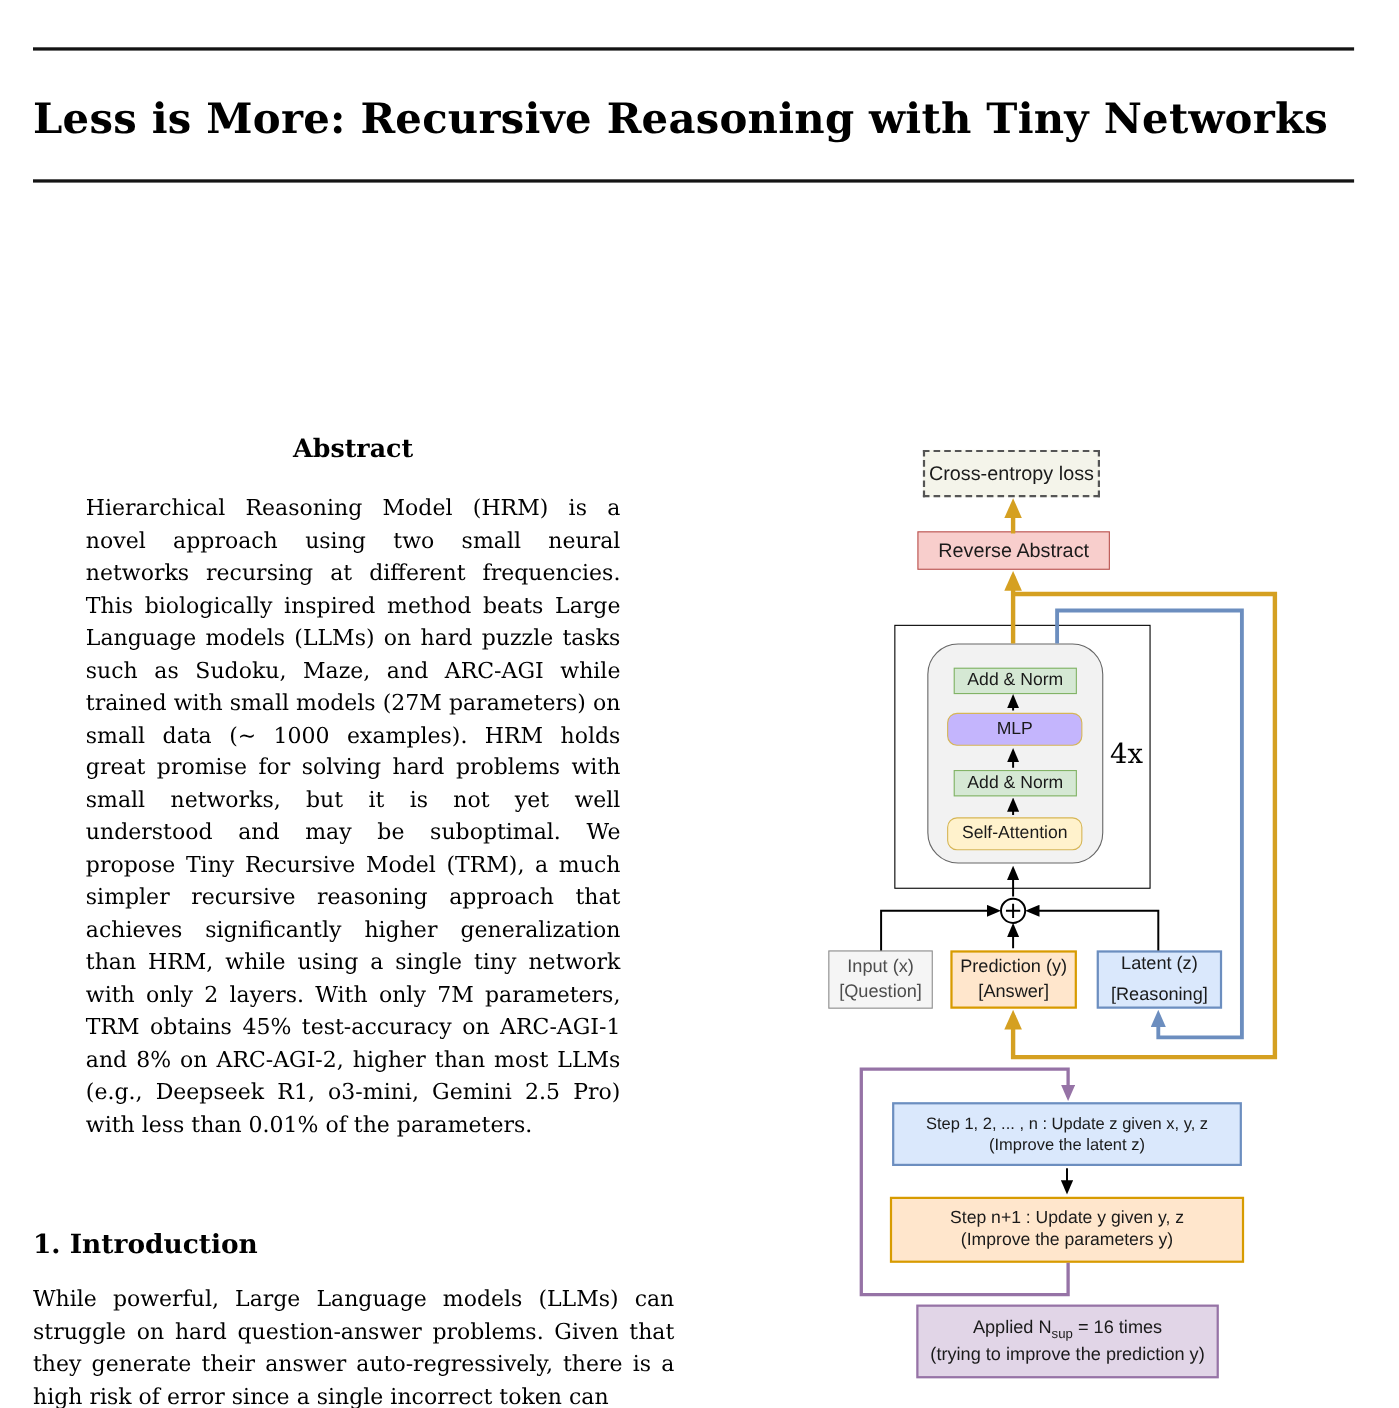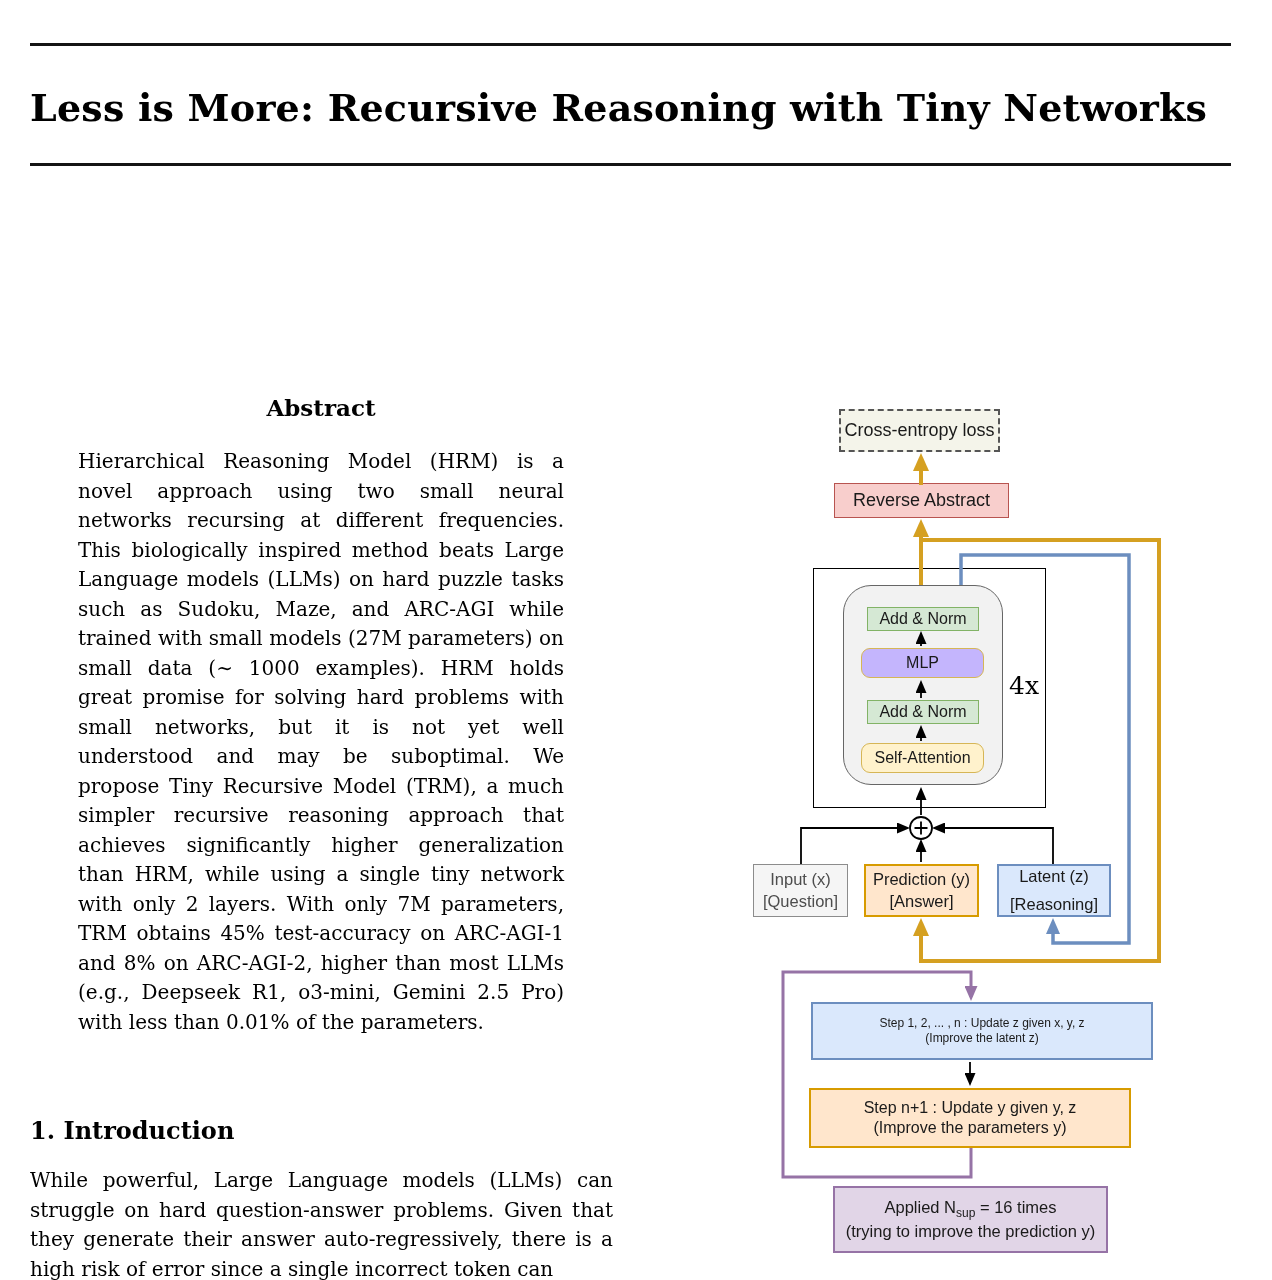--- a/index.html
+++ b/index.html
@@ -43,22 +43,22 @@
   #self-attention{left:145px;top:353px;width:123px;height:30px;background:#FFF2CC;
         border:1.3px solid #D6B656;border-radius:9px;font-size:16px;}
   #repeat-label{left:284px;top:280px;width:48px;height:30px;font-family:"DejaVu Serif",serif;
         font-size:25px;color:#000;z-index:2;background:transparent;}
   #input-box{left:37px;top:474px;width:95px;height:53px;background:#F5F5F5;
         border:1.5px solid #8C8C8C;font-size:16.5px;color:#4d4d4d;}
   #prediction-box{left:148px;top:474px;width:115px;height:53px;background:#FFE6CC;
         border:2px solid #D79B00;font-size:16.5px;}
   #latent-box{left:281px;top:474px;width:114px;height:53px;background:#DAE8FC;
         border:2px solid #6C8EBF;font-size:16.5px;justify-content:space-between;}
-  #step-z-box{left:95px;top:612px;width:342px;height:58px;background:#DAE8FC;
-        border:2px solid #6C8EBF;font-size:12px;}
+  #step-z-box{left:95px;top:612px;width:318px;height:58px;background:#DAE8FC;
+        border:2px solid #6C8EBF;font-size:15px;}
   #step-y-box{left:93px;top:698px;width:322px;height:60px;background:#FFE6CC;
         border:2.5px solid #D79B00;font-size:16px;}
   #applied-box{left:117px;top:796px;width:275px;height:67px;background:#E1D5E7;
         border:2px solid #9673A6;font-size:16.5px;}
   #applied-box sub{font-size:12px;}
   .fig-svg{position:absolute;left:0;top:0;z-index:3;pointer-events:none;}
 </style>
 </head>
 <body>
 

